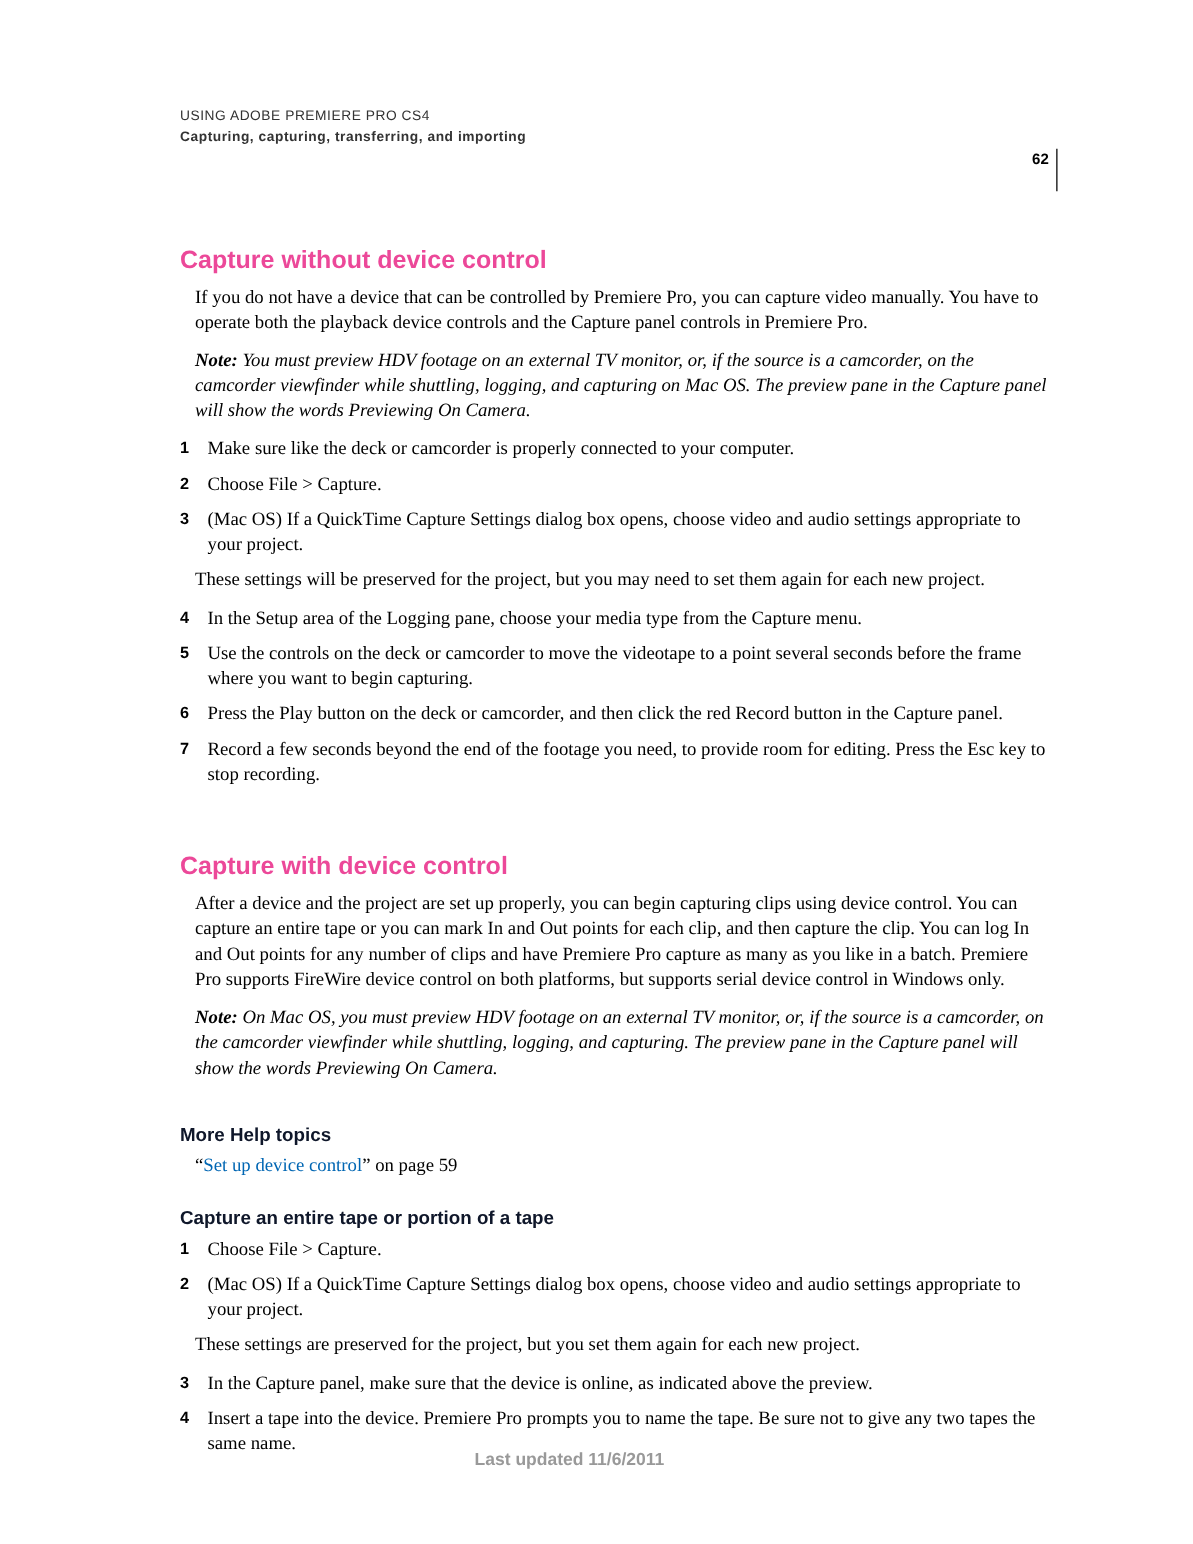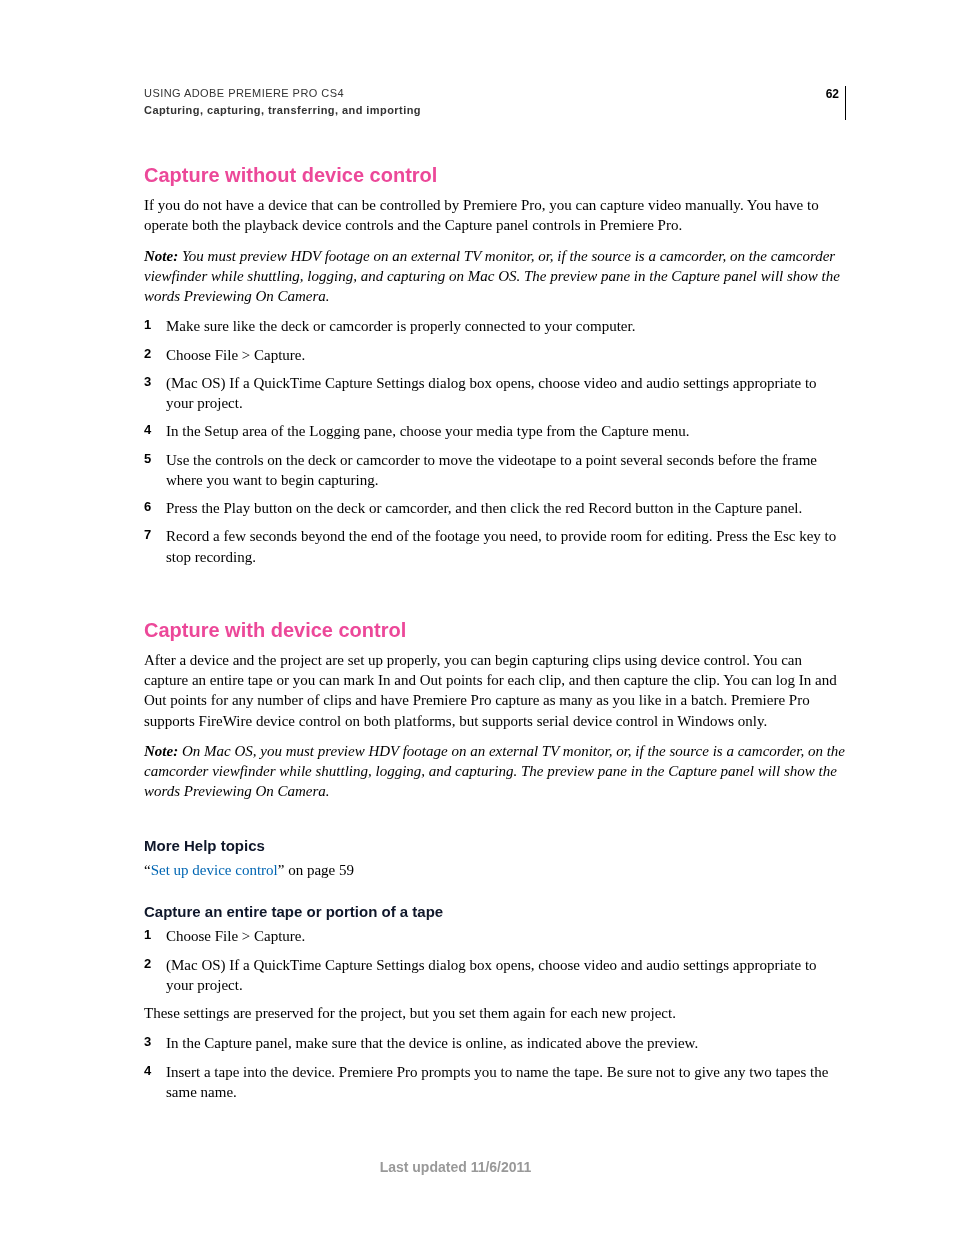--- a/index.html
+++ b/index.html
@@ -32,20 +32,21 @@
   .header-sub {
     font-family: "Myriad Pro", "Segoe UI", Arial, sans-serif;
     font-size: 11px;
     font-weight: 700;
     color: #333;
     margin-top: 2px;
   }
   .page-num-wrap {
     display: flex;
     align-items: stretch;
+    margin-top: 33px;
   }
   .page-num {
     font-family: "Myriad Pro", "Segoe UI", Arial, sans-serif;
     font-size: 12px;
     font-weight: 700;
     padding-right: 0;
     padding-left: 8px;
   }
   .vrule {
     border-left: 1.5px solid #000;
@@ -59,21 +60,21 @@
     margin: 0 0 6px 0;
     color: #ec4899;
   }
   h3 {
     font-family: "Myriad Pro", "Segoe UI", Arial, sans-serif;
     font-weight: 700;
     font-size: 15px;
     margin: 0 0 4px 0;
     color: #0f172a;
   }
-  p { margin: 0 0 10px 0; }
+  p { margin: 0 0 10px 12px; }
   .note-label { font-weight: 700; font-style: italic; }
   .note-body { font-style: italic; }
   ol.steps {
     list-style: none;
     padding: 0;
     margin: 0 0 8px 0;
     counter-reset: step;
   }
   ol.steps > li {
     counter-increment: step;
@@ -129,20 +130,21 @@
   <p>
     <span class="note-label">Note:</span><span class="note-body"> You must preview HDV footage on an external TV monitor, or, if the source is a camcorder, on the camcorder viewfinder while shuttling, logging, and capturing on Mac OS. The preview pane in the Capture panel will show the words Previewing On Camera.</span>
   </p>
 
   <ol class="steps">
     <li>Make sure like the deck or camcorder is properly connected to your computer.</li>
     <li>Choose File &gt; Capture.</li>
     <li>(Mac OS) If a QuickTime Capture Settings dialog box opens, choose video and audio settings appropriate to your project.</li>
   </ol>
 
+  <p>These settings will be preserved for the project, but you may need to set them again for each new project.</p>
 
   <ol class="steps" style="counter-reset: step 3;">
     <li>In the Setup area of the Logging pane, choose your media type from the Capture menu.</li>
     <li>Use the controls on the deck or camcorder to move the videotape to a point several seconds before the frame where you want to begin capturing.</li>
     <li>Press the Play button on the deck or camcorder, and then click the red Record button in the Capture panel.</li>
     <li>Record a few seconds beyond the end of the footage you need, to provide room for editing. Press the Esc key to stop recording.</li>
   </ol>
 
 
   <div class="sec-gap"></div>

